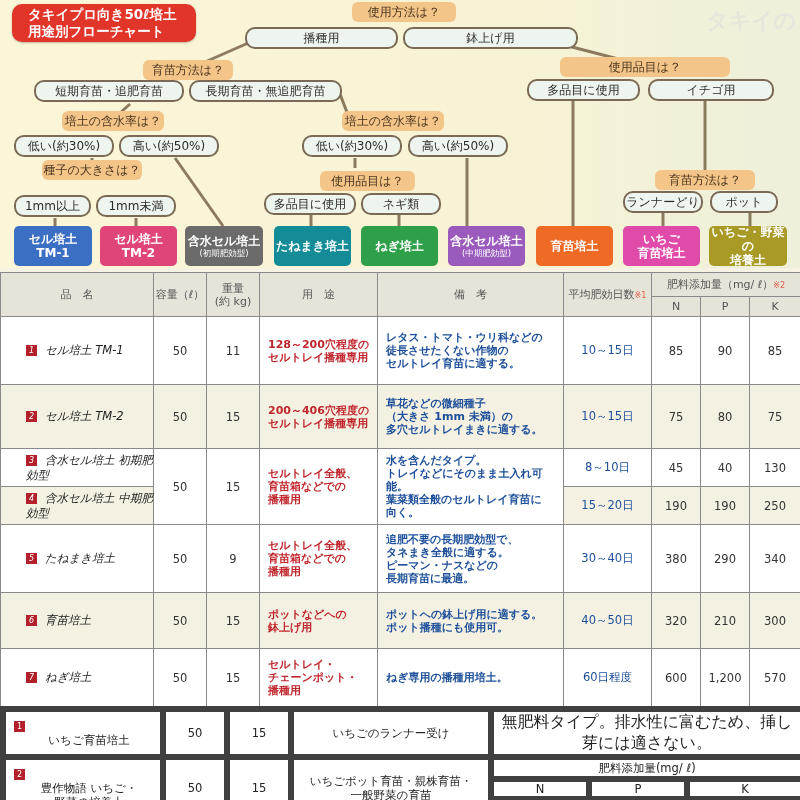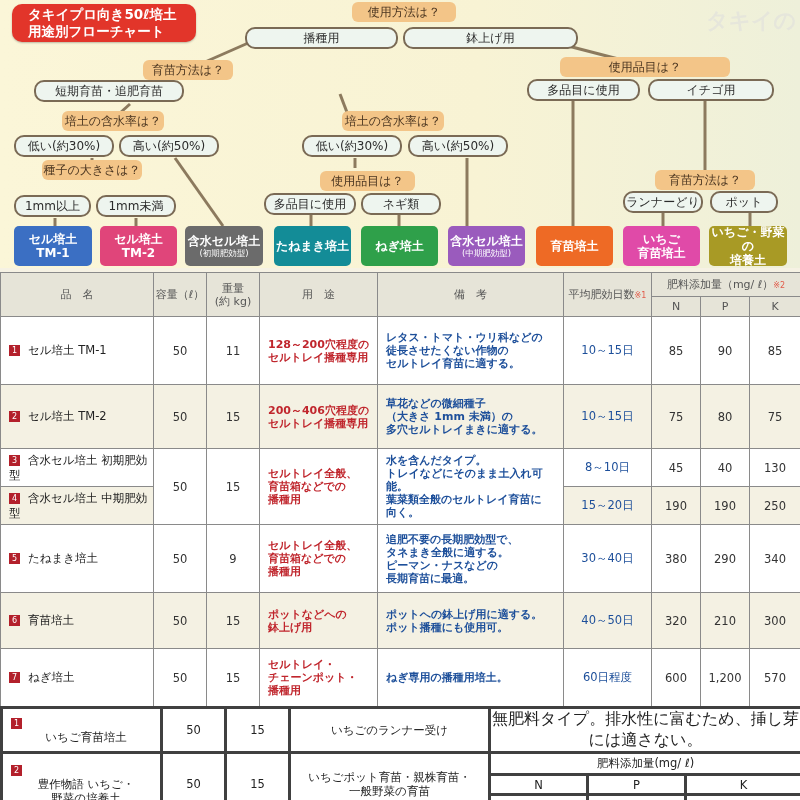--- a/index.html
+++ b/index.html
@@ -45,37 +45,37 @@
   
   #main-table {
     position: absolute; left: 0; top: 272px; width: 800px;
     border-collapse: collapse; table-layout: fixed; font-size: 11.5px;
   }
   #main-table td, #main-table th {
     border: 1px solid #8a8a8a; text-align: center; vertical-align: middle;
     font-weight: normal;
   }
   #main-table th { background: #e6e4d8; color: #555; font-size: 11px; }
-  #main-table td.name { text-align: left; padding-left: 8px; color: #222; }
+  #main-table td.name { text-align: left; padding-left: 25px; color: #222; font-style: italic; }
   #main-table td.use { text-align: left; padding-left: 8px; color: #c0262d; font-weight: bold; font-size: 11px; line-height: 13px; }
   #main-table td.note { text-align: left; padding-left: 8px; color: #1d4f9a; font-weight: bold; font-size: 11px; line-height: 13px; }
   #main-table td.days { color: #1d4f9a; }
   .num-badge {
     display: inline-block; width: 11px; height: 11px; background: #b3202b; color: #fff;
     font-size: 8px; line-height: 11px; text-align: center; margin-right: 8px; vertical-align: 1px;
   }
   .star { color: #e25b4a; font-size: 8px; }
   tr.shade td { background: #f4f1e3; }
   tr.white td { background: #fff; }
   
   #bottom-table {
     position: absolute; left: 0; top: 706px; width: 800px;
     border-collapse: collapse; table-layout: fixed; font-size: 11.5px; background: #fff;
   }
-  #bottom-table td { border: 3px solid #404040; text-align: center; vertical-align: middle; color: #222; }
+  #bottom-table td { border: 6px solid #404040; text-align: center; vertical-align: middle; color: #222; }
   #bottom-table td.bname { text-align: left; padding-left: 8px; }
   #bottom-table td.bname .lbl { display: inline-block; text-align: center; width: 150px; line-height: 14px; }
 </style>
 </head>
 <body>
 
 <div id="flow">
   <svg class="lines" viewBox="0 0 800 268">
     <g stroke="#8c7a5e" stroke-width="3" fill="none">
 
@@ -113,20 +113,21 @@
     <div>用途別フローチャート</div>
   </div>
   <div class="watermark">タキイの</div>
 
   <div class="q" style="left:352px;top:2px;width:104px;">使用方法は？</div>
   <div class="opt" style="left:245px;top:27px;width:153px;">播種用</div>
   <div class="opt" style="left:403px;top:27px;width:175px;">鉢上げ用</div>
 
   <div class="q" style="left:143px;top:60px;width:90px;">育苗方法は？</div>
   <div class="opt" style="left:34px;top:80px;width:150px;">短期育苗・追肥育苗</div>
+  <div class="opt" style="left:189px;top:80px;width:153px;">長期育苗・無追肥育苗</div>
 
   <div class="q" style="left:62px;top:111px;width:102px;">培土の含水率は？</div>
   <div class="opt" style="left:14px;top:135px;width:100px;">低い(約30%)</div>
   <div class="opt" style="left:119px;top:135px;width:100px;">高い(約50%)</div>
 
   <div class="q" style="left:42px;top:160px;width:100px;">種子の大きさは？</div>
   <div class="opt" style="left:14px;top:195px;width:77px;">1mm以上</div>
   <div class="opt" style="left:96px;top:195px;width:80px;">1mm未満</div>
 
   <div class="q" style="left:342px;top:111px;width:102px;">培土の含水率は？</div>

